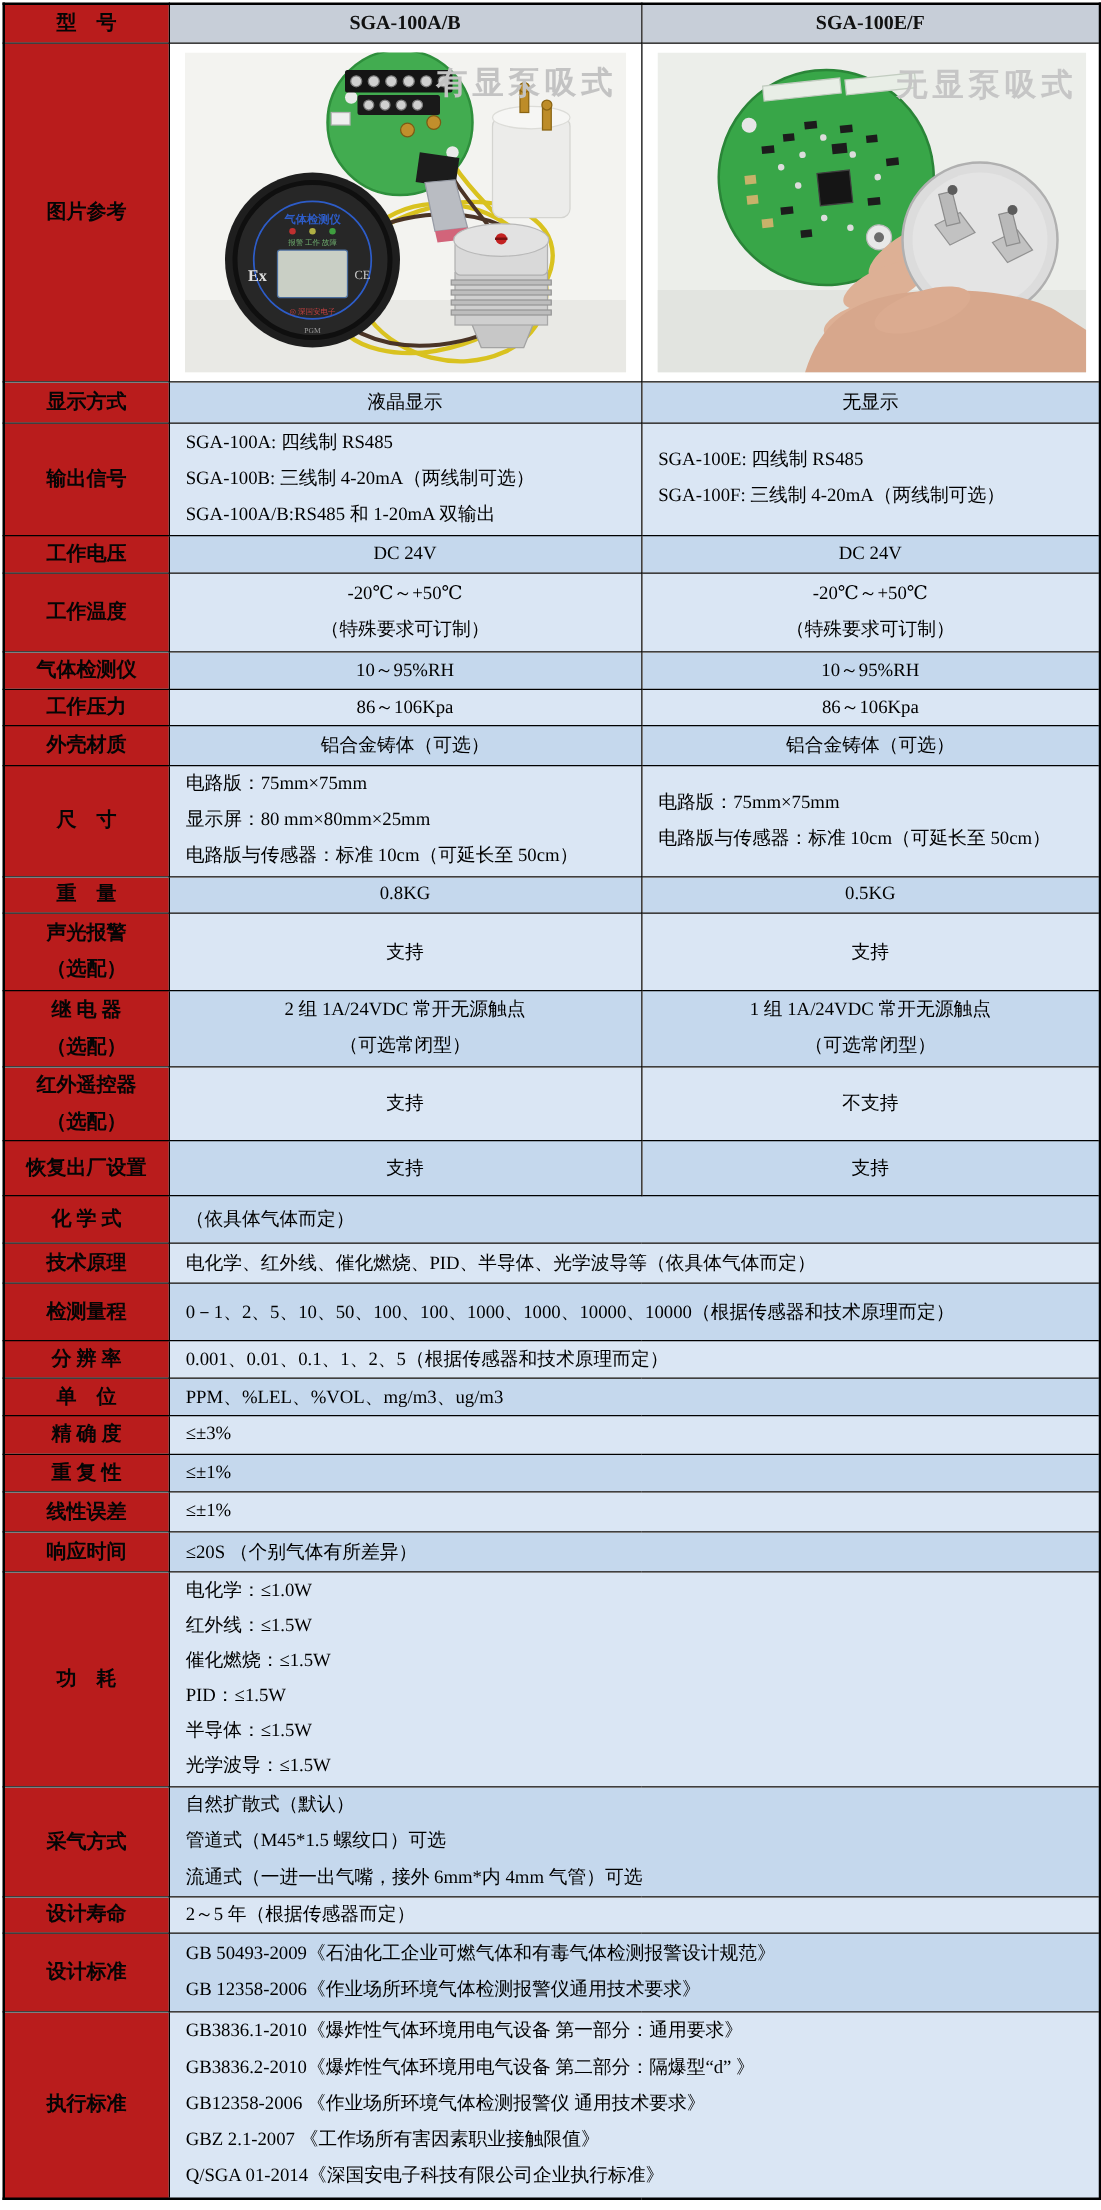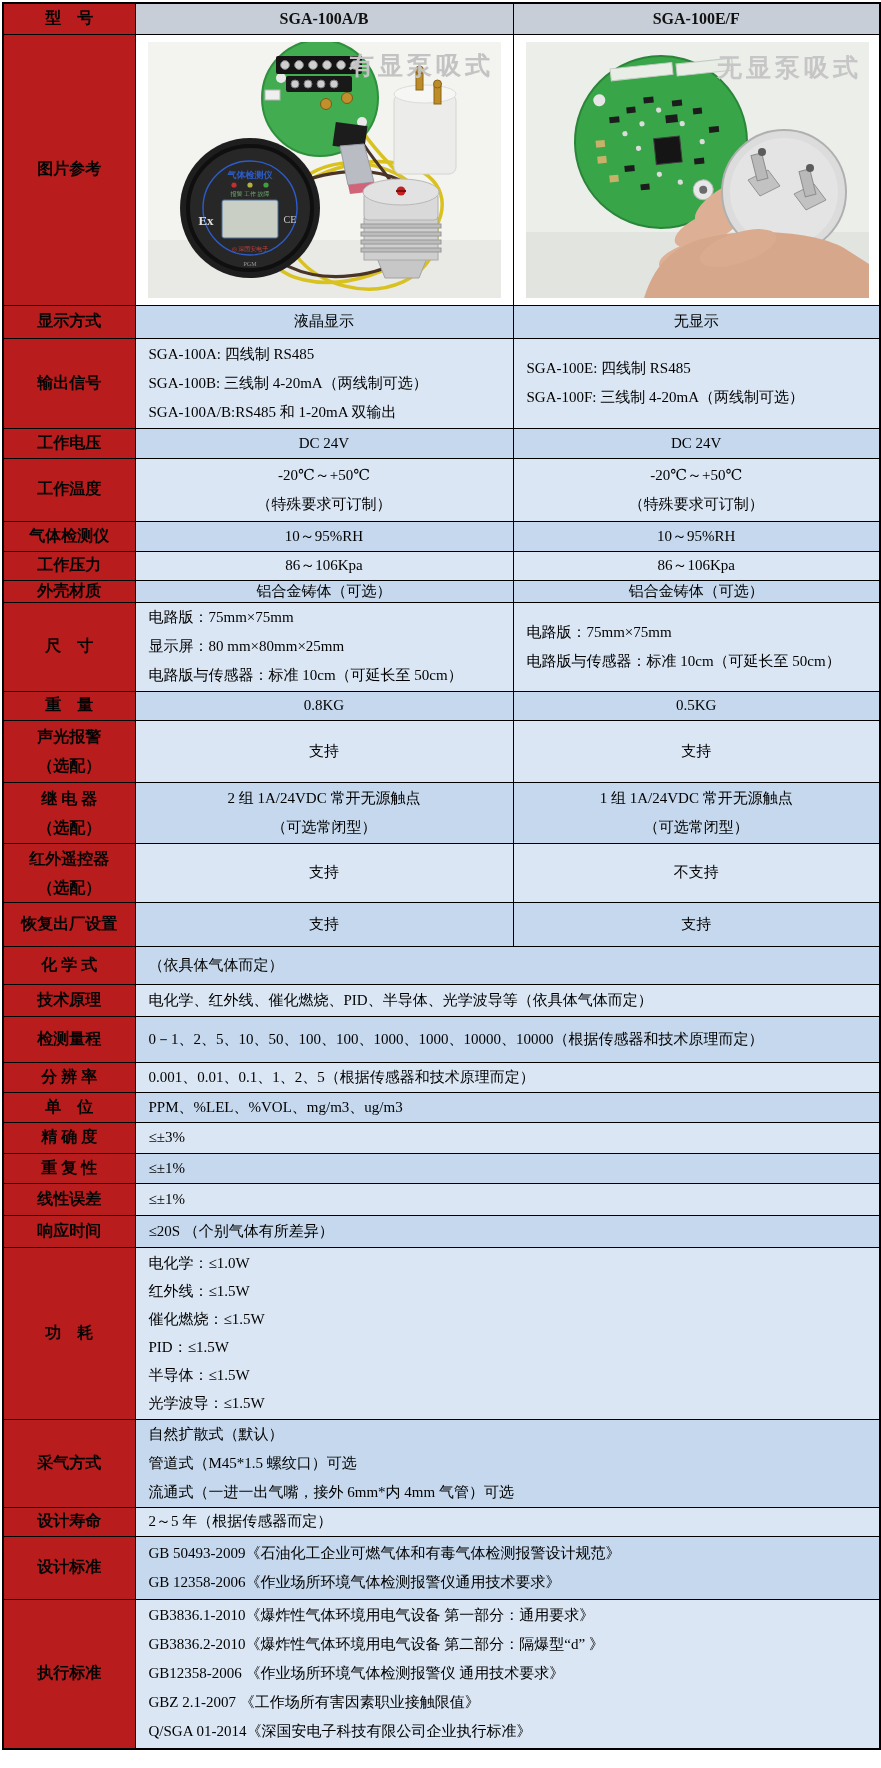--- a/index.html
+++ b/index.html
@@ -235,21 +235,21 @@
   <td class="val c">10～95%RH</td>
   <td class="val c">10～95%RH</td>
 </tr>
 
 <tr class="l" style="height:29px">
   <td class="lab">工作压力</td>
   <td class="val c">86～106Kpa</td>
   <td class="val c">86～106Kpa</td>
 </tr>
 
-<tr class="d" style="height:22px">
+<tr class="d" style="height:32px">
   <td class="lab">外壳材质</td>
   <td class="val c">铝合金铸体（可选）</td>
   <td class="val c">铝合金铸体（可选）</td>
 </tr>
 
 <tr class="l" style="height:89px">
   <td class="lab">尺　寸</td>
   <td class="val lt">
     <div class="ln">电路版：75mm×75mm</div>
     <div class="ln">显示屏：80 mm×80mm×25mm</div>

